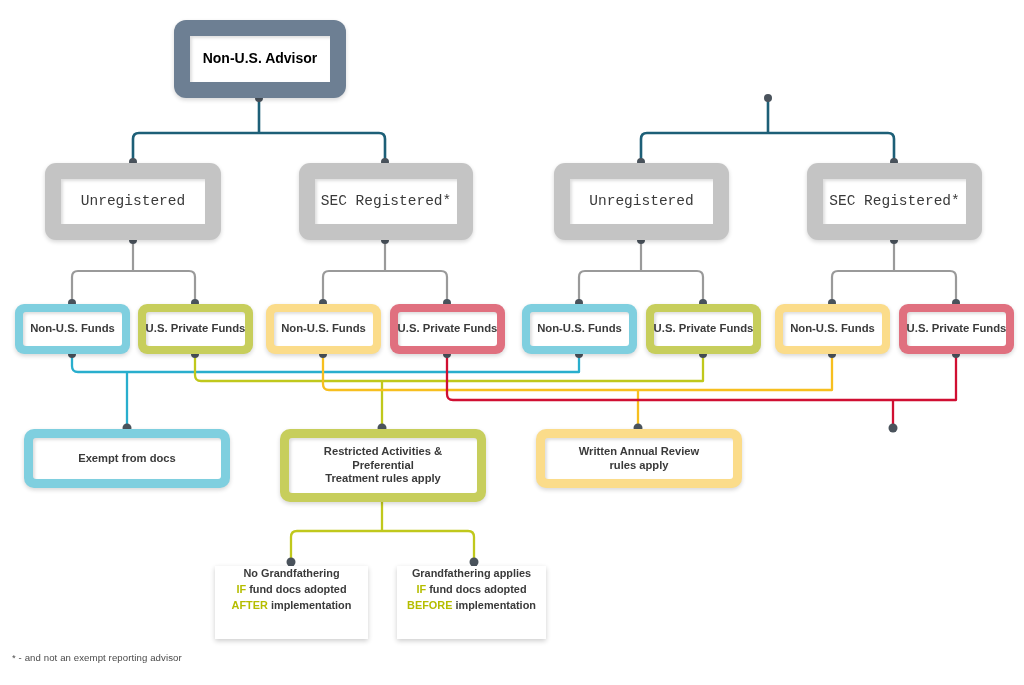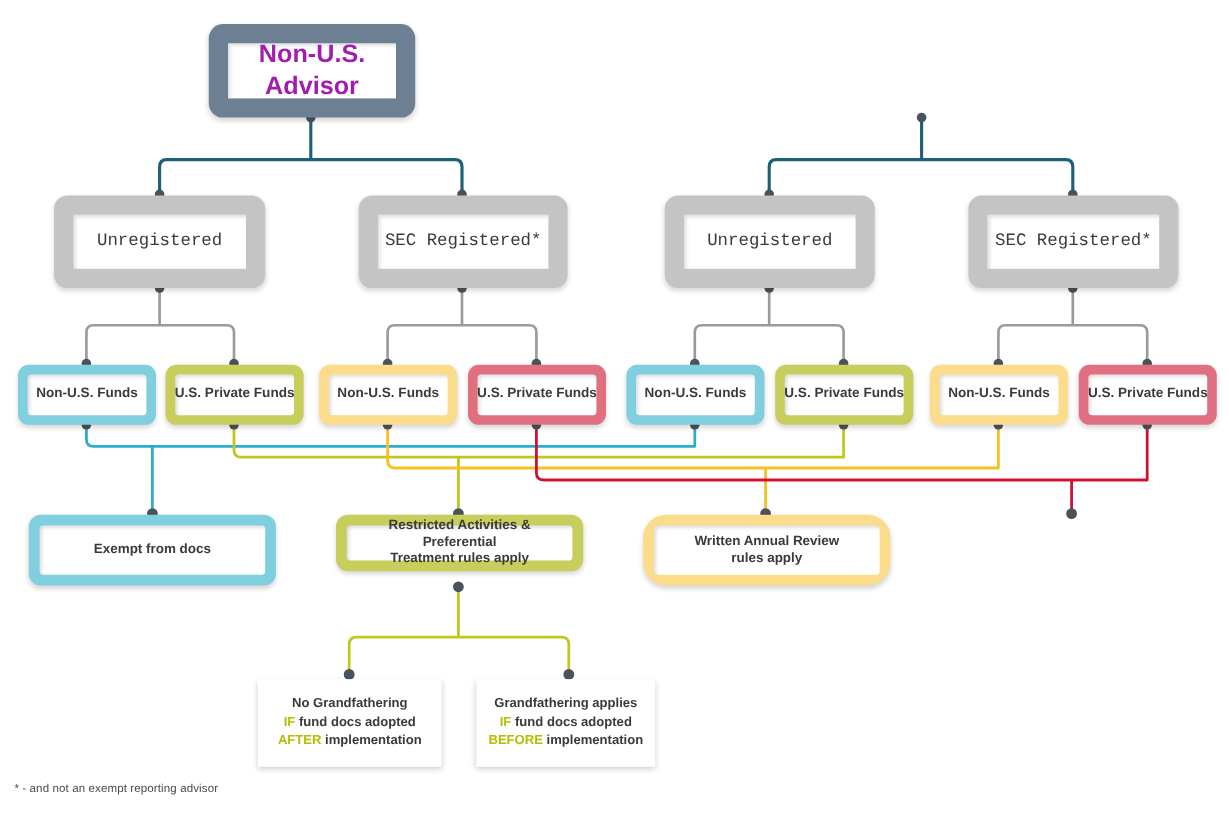--- a/index.html
+++ b/index.html
@@ -13,40 +13,40 @@
         display:flex;align-items:center;justify-content:center;
         box-shadow:0 2px 4px rgba(0,0,0,.16);}
   .node .inner{background:#ffffff;width:calc(100% - 22px);height:calc(100% - 22px);
         display:flex;align-items:center;justify-content:center;text-align:center;
         box-shadow:inset 2px 2px 3px rgba(0,0,0,.13);}
   .node .lbl{color:#333333;line-height:1.22;padding:0 4px;}
 
   
   .advisor{background:#6d7f93;border-radius:12px;}
   .advisor .inner{width:calc(100% - 32px);height:calc(100% - 32px);border-radius:0;}
-  .advisor .lbl{font-size:21px;font-weight:bold;color:#a21caf;}
+  .advisor .lbl{font-size:14px;font-weight:bold;color:#000000;}
 
   
   .reg{background:#c4c4c4;border-radius:11px;}
   .reg .inner{width:calc(100% - 32px);height:calc(100% - 32px);border-radius:0;}
   .reg .lbl{font-size:14.5px;color:#3a3a3a;font-family:Liberation Mono, monospace;}
 
   
   .fund{border-radius:9px;justify-content:center;}
   .fund .inner{width:calc(100% - 16px);height:calc(100% - 16px);border-radius:3px;}
   .fund .lbl{font-size:11.3px;font-weight:bold;color:#3a3a3a;white-space:nowrap;}
 
   
   .outcome{border-radius:10px;}
   .outcome .inner{width:calc(100% - 18px);height:calc(100% - 18px);border-radius:3px;}
   .outcome .lbl{font-size:11.2px;font-weight:bold;color:#3a3a3a;}
 
   
   .card{position:absolute;box-sizing:border-box;background:#ffffff;
-        box-shadow:0 2px 5px rgba(0,0,0,.20);display:flex;align-items:center;
+        box-shadow:0 2px 5px rgba(0,0,0,.20);display:flex;
         justify-content:center;text-align:center;}
   .card .lbl{font-size:10.9px;font-weight:bold;color:#3a3a3a;line-height:1.45;}
   .hl{color:#b5bd00;}
 
   .footnote{position:absolute;left:12px;top:652px;font-size:9.6px;color:#4a4a4a;
             letter-spacing:.1px;}
 </style>
 </head>
 <body>
 
@@ -197,27 +197,27 @@
     <div class="inner">
       <span class="lbl">U.S. Private Funds</span>
     </div>
   </div>
 
   <div class="node outcome" style="left:24px;top:429px;width:206px;height:59px;background:#7fcfdf;">
     <div class="inner">
       <span class="lbl" style="white-space:pre-line">Exempt from docs</span>
     </div>
   </div>
-  <div class="node outcome" style="left:280px;top:429px;width:206px;height:47px;background:#c7ce5c;">
+  <div class="node outcome" style="left:280px;top:429px;width:206px;height:73px;background:#c7ce5c;">
     <div class="inner">
       <span class="lbl" style="white-space:pre-line">Restricted Activities &amp; Preferential
 Treatment rules apply</span>
     </div>
   </div>
-  <div class="node outcome" style="left:536px;top:429px;width:206px;height:59px;background:#fbdc8a;border-radius:19px;">
+  <div class="node outcome" style="left:536px;top:429px;width:206px;height:59px;background:#fbdc8a;">
     <div class="inner">
       <span class="lbl" style="white-space:pre-line">Written Annual Review
 rules apply</span>
     </div>
   </div>
 
   <div class="card" style="left:215px;top:566px;width:153px;height:73px;">
     <div class="lbl">
       <div>No Grandfathering</div>
       <div><span class="hl">IF</span><span> fund docs adopted</span></div>

